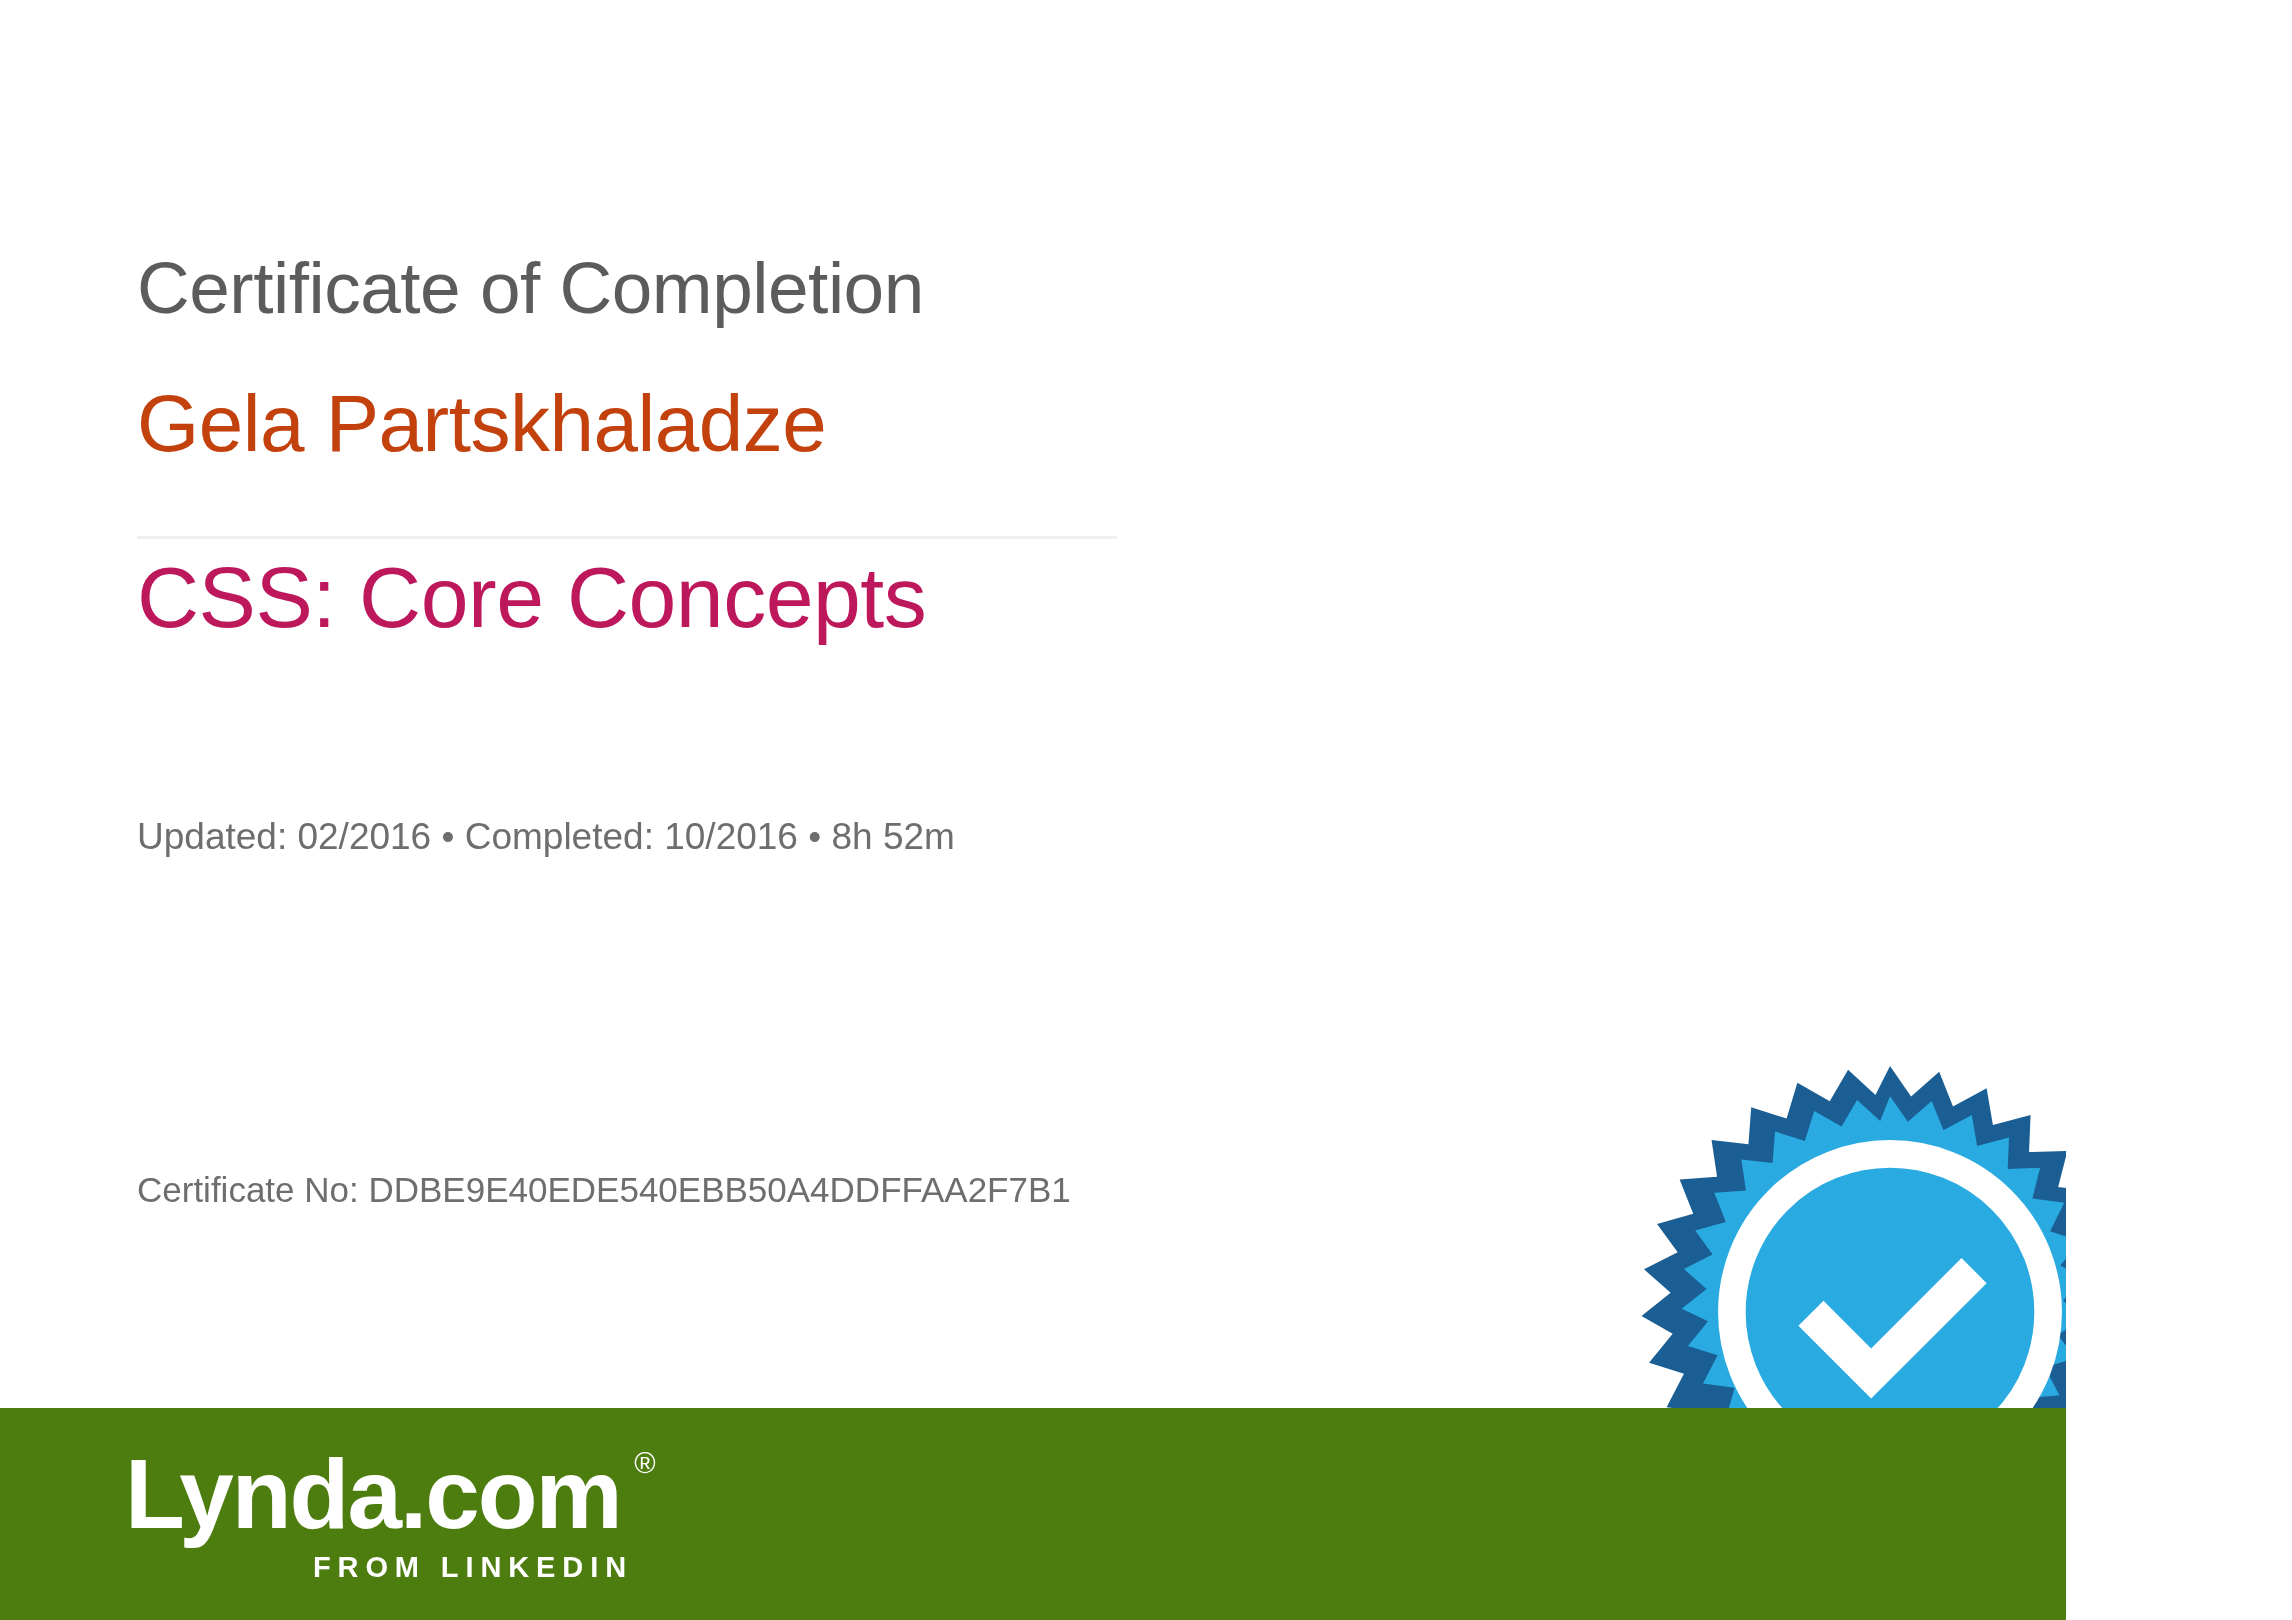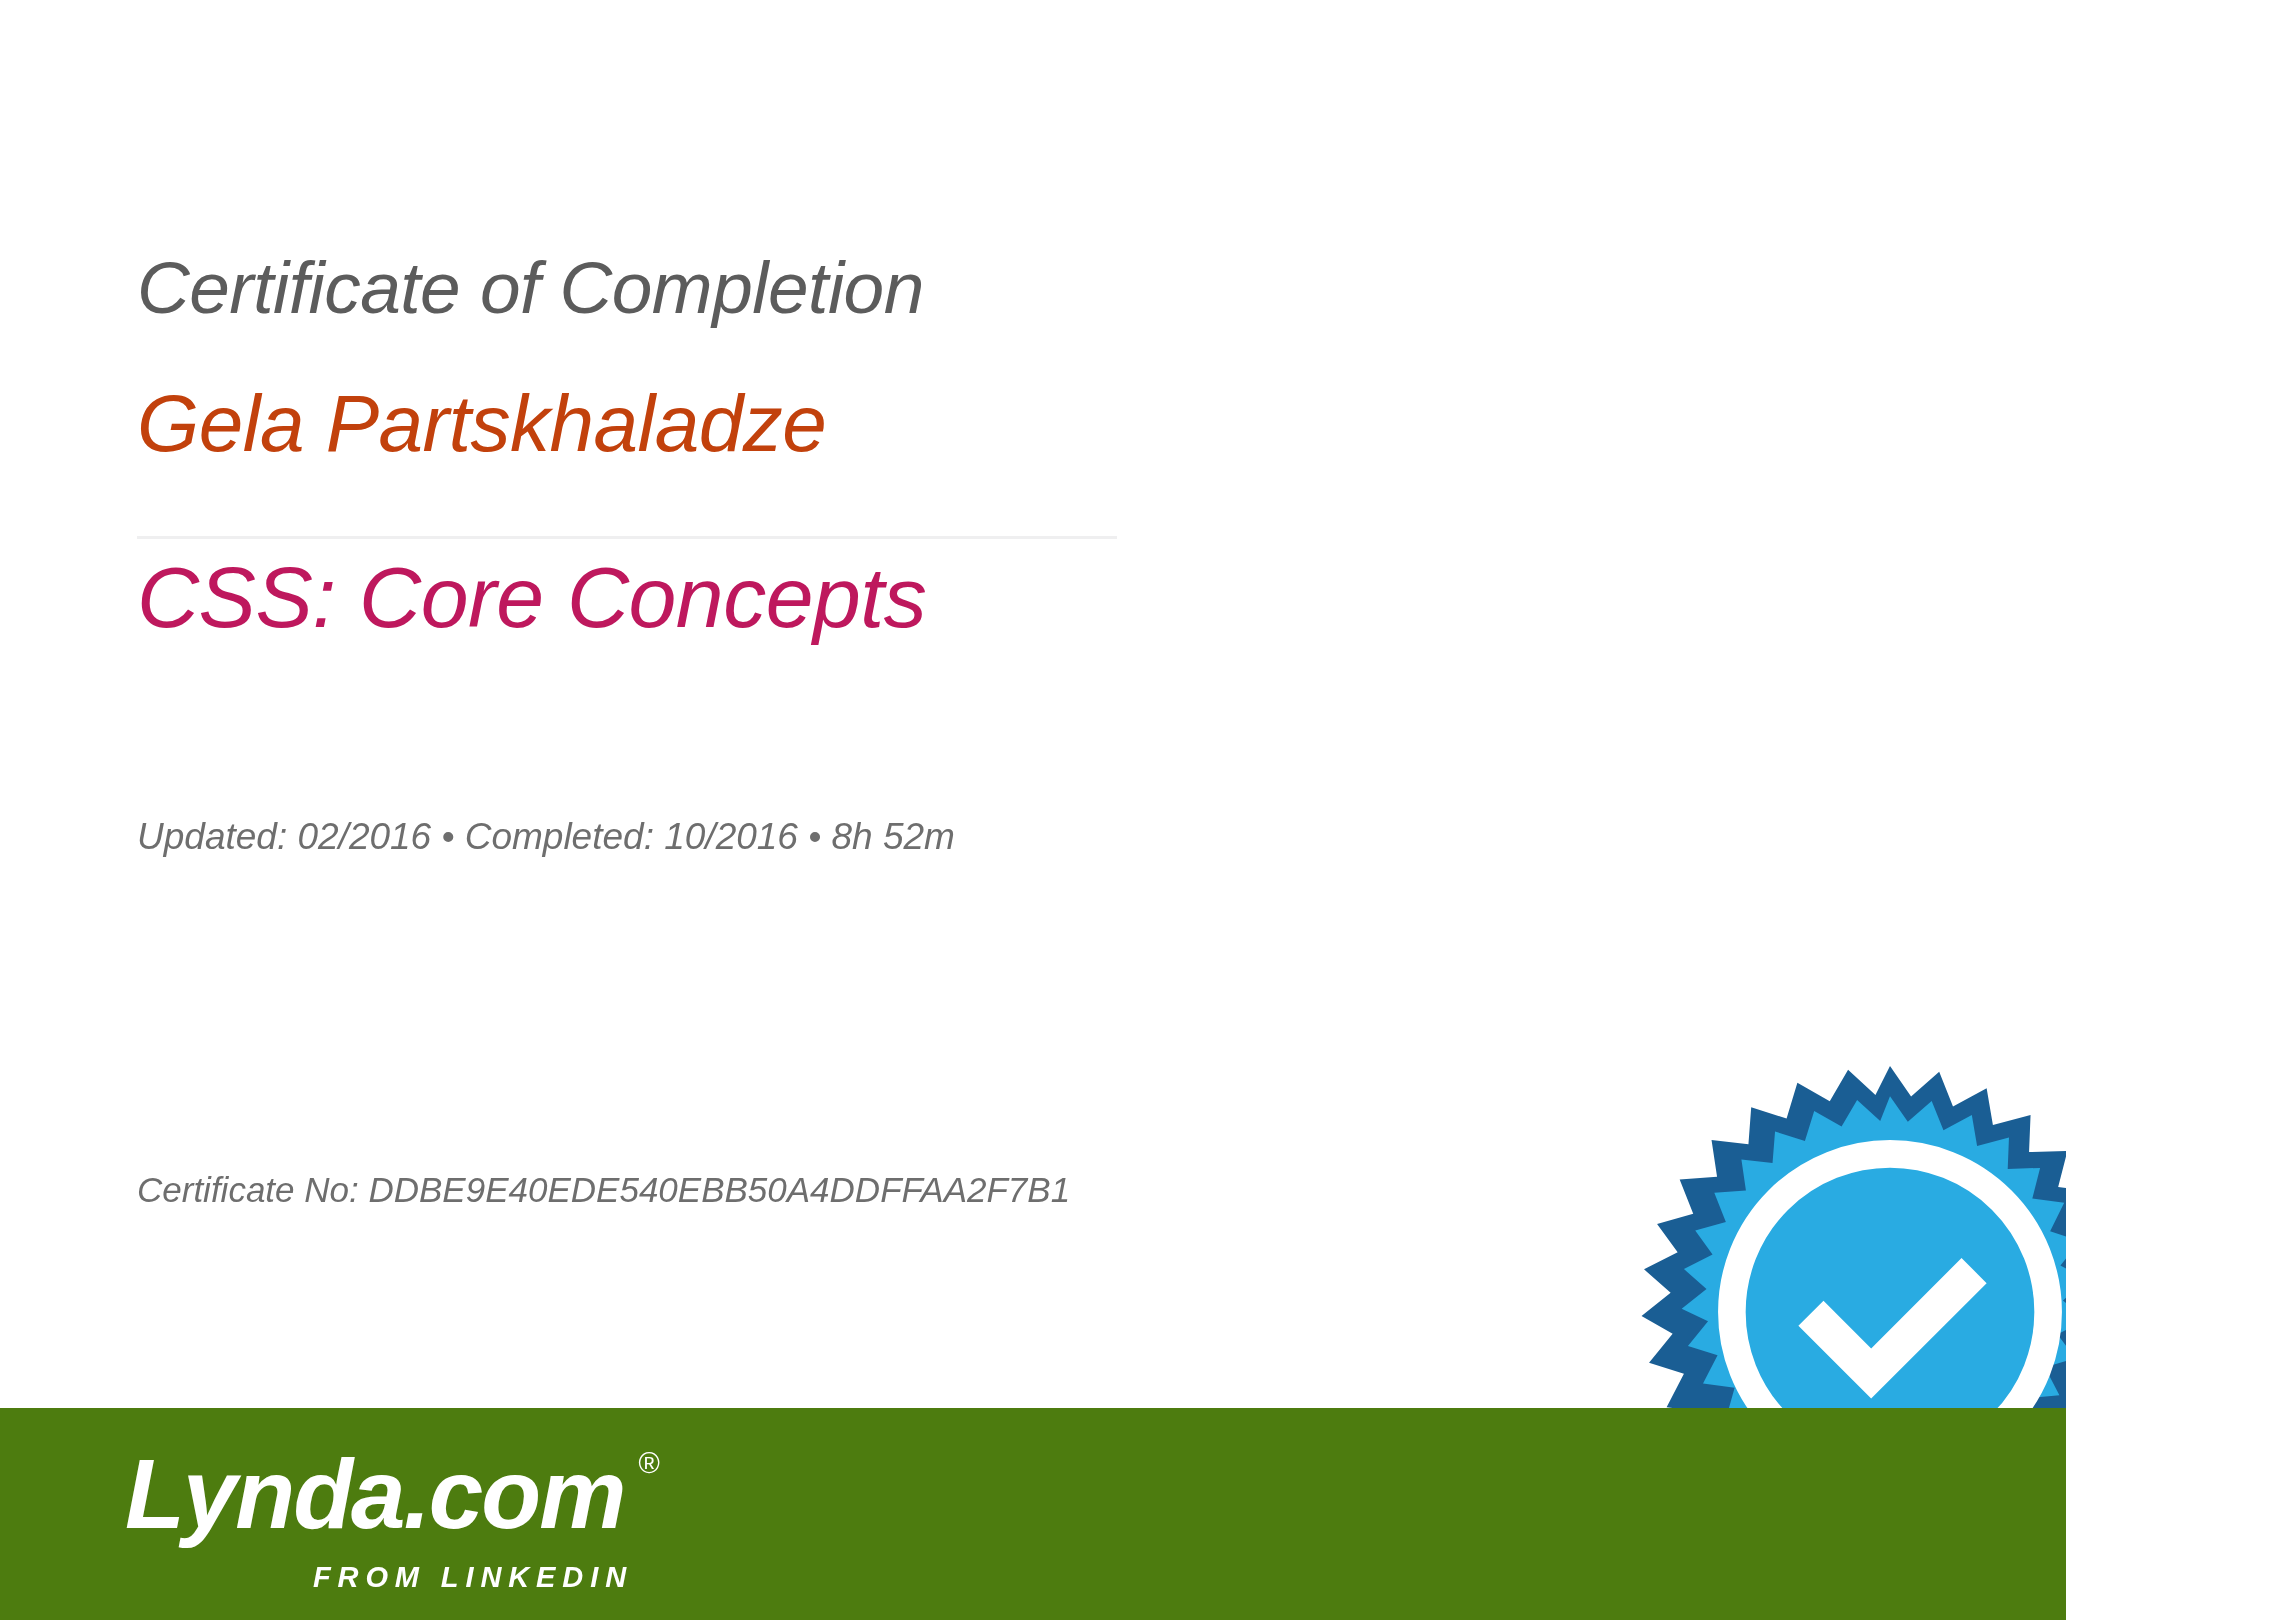--- a/index.html
+++ b/index.html
@@ -11,21 +11,20 @@
     font-family: "Liberation Sans", sans-serif;
   }
 
   .certificate {
     position: relative;
     width: 2066px;
     height: 1620px;
     background: #ffffff;
     overflow: hidden;
     box-sizing: border-box;
-    font-style: italic;
   }
 
   
   .content {
     position: absolute;
     left: 137px;
     top: 0;
     width: 1470px;
   }
 
@@ -128,21 +127,21 @@
     position: absolute;
     top: 3.9px;
     right: -33px;
     font-size: 29px;
     font-weight: 400;
     color: #ffffff;
     line-height: 1;
   }
 
   .logo-sub {
-    margin-top: 20px;
+    margin-top: 10px;
     text-align: right;
     width: 508px;
     font-size: 29px;
     font-weight: 700;
     color: #ffffff;
     letter-spacing: 6.9px;
     line-height: 1;
     white-space: nowrap;
   }
 

